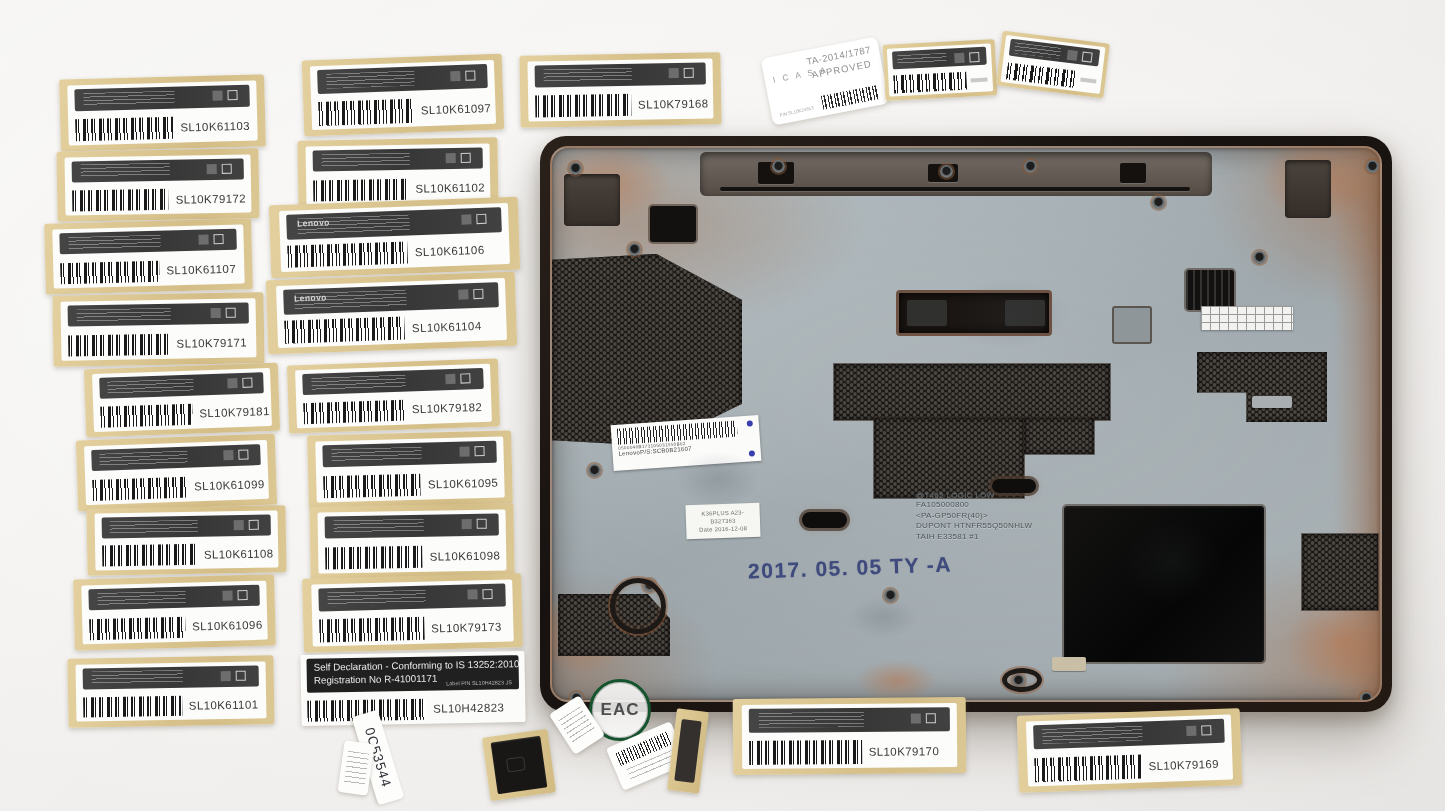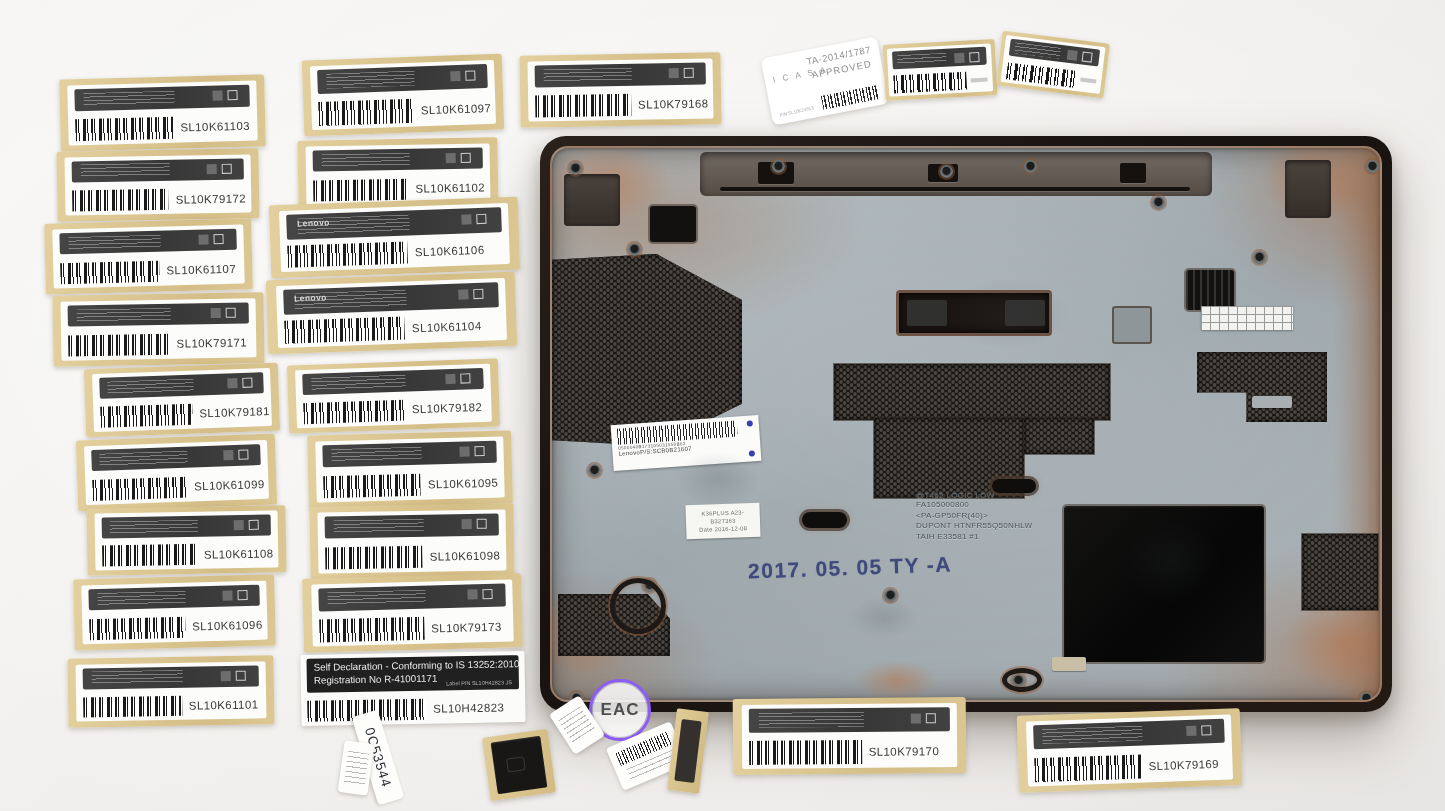--- a/index.html
+++ b/index.html
@@ -47,21 +47,21 @@
   .icasa .ipn{position:absolute;left:8px;bottom:7px;font-size:4.5px;color:#aaa;transform:rotate(-2deg);}
   .icasa .ibc{position:absolute;right:8px;bottom:6px;width:58px;height:14px;
       background:repeating-linear-gradient(90deg,#2a2a2a 0 1px,#fff 1px 2.5px,#2a2a2a 2.5px 4px,#fff 4px 6.5px);}
 
   
   .whitechip{position:absolute;background:#fdfdfc;border-radius:4px;box-shadow:0 1.5px 4px rgba(90,80,60,0.3);z-index:4;}
   .fake-lines{position:absolute;left:15%;top:20%;width:70%;height:60%;
       background:repeating-linear-gradient(180deg,rgba(120,120,120,0.5) 0 1px,transparent 1px 5px);}
   .tag-text{position:absolute;inset:0;display:flex;align-items:center;justify-content:center;
       font-size:13.5px;color:#2e2e36;letter-spacing:1px;}
-  .eac{position:absolute;width:56px;height:56px;border-radius:50%;border:3px solid #8b5cf6;
+  .eac{position:absolute;width:56px;height:56px;border-radius:50%;border:3px solid #14532d;
       background:rgba(252,252,252,0.85);box-shadow:inset 0 0 0 1px rgba(85,85,85,0.4);z-index:4;
       display:flex;align-items:center;justify-content:center;font-weight:bold;font-size:17px;color:#4e4e4e;letter-spacing:1px;}
   .blacksq{position:absolute;background:linear-gradient(100deg,#e0cc98,#d2bb83);border-radius:3px;
       box-shadow:0 2px 5px rgba(90,80,60,0.3);z-index:4;}
   .blacksq .inner{position:absolute;inset:10% 12%;background:#181715;border-radius:2px;
       box-shadow:inset 0 1px 2px rgba(255,255,255,0.12);}
   .blacksq .glyph{position:absolute;left:26%;top:34%;width:16px;height:12px;border:1.5px solid #3a3835;border-radius:3px;}
   .minibc{background:repeating-linear-gradient(90deg,#222 0 1px,#fff 1px 2.5px,#222 2.5px 3.5px,#fff 3.5px 6px);}
   .darkvert{position:absolute;background:linear-gradient(100deg,#e0cc98,#d0b981);border-radius:2px;
       box-shadow:0 2px 4px rgba(90,80,60,0.3);z-index:4;}

